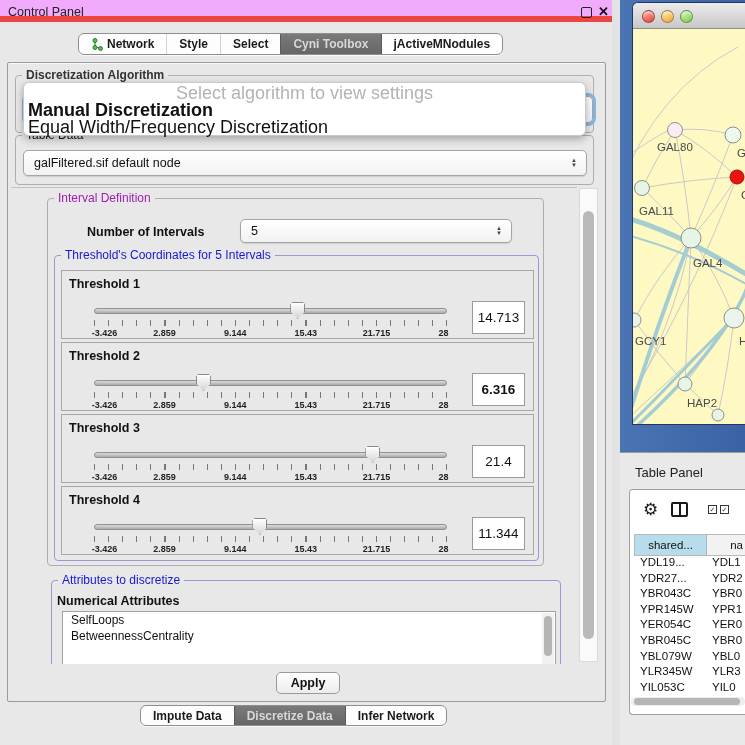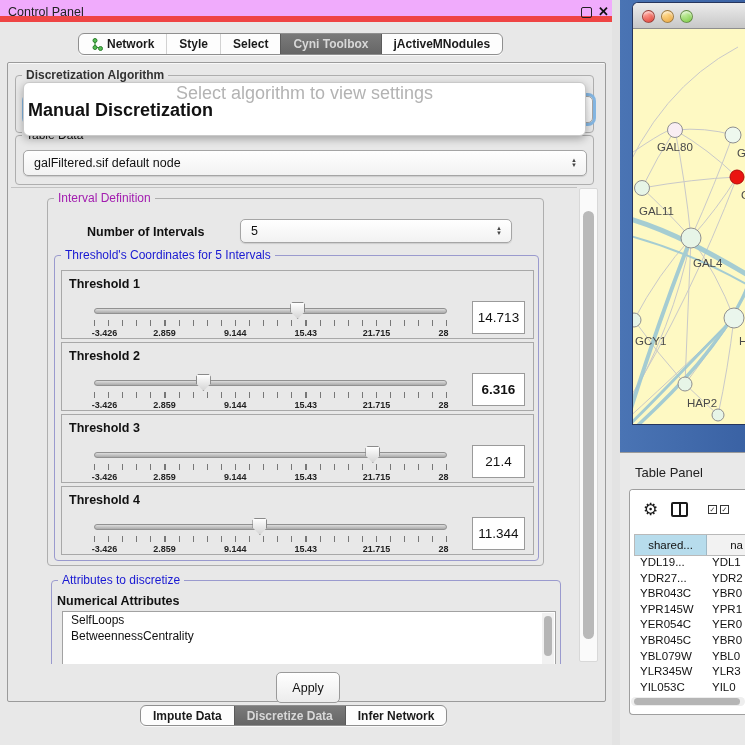--- a/index.html
+++ b/index.html
@@ -52,21 +52,21 @@
   .value-box { position:absolute; width:53px; height:33px; background:#fff; border:1px solid #9a9a9a; font-size:13.5px; color:#111; display:flex; align-items:center; justify-content:center; }
 
   .thr-box { position:absolute; left:6px; width:473px; height:69px; border:1px solid #a8a8a8; background:#e8e8e8; }
   .thr-title { position:absolute; left:7px; top:6px; font-size:12.5px; font-weight:bold; color:#111; }
 
   .listbox { position:absolute; background:#fff; border:1px solid #a2a2a2; overflow:hidden; }
   .listbox .li { font-size:12px; color:#111; padding:1px 0 1px 8px; }
   .list-scroll { position:absolute; right:1px; top:1px; width:12px; bottom:1px; background:#f1f1f1; }
   .list-scroll .thumb { position:absolute; left:2px; top:3px; width:8px; height:40px; background:#b5b5b5; border-radius:5px; }
 
-  .apply-btn { position:absolute; left:268px; top:609px; width:64px; height:31px; background:linear-gradient(#ffffff,#ececec); border:1px solid #9a9a9a; border-radius:5px; font-size:12.5px; font-weight:400; color:#111; display:flex; align-items:center; justify-content:center; }
+  .apply-btn { position:absolute; left:268px; top:609px; width:64px; height:22px; background:linear-gradient(#ffffff,#ececec); border:1px solid #9a9a9a; border-radius:5px; font-size:12.5px; font-weight:700; color:#111; display:flex; align-items:center; justify-content:center; }
 
   #bottom-tabs { left:140px; top:705px; height:21px; }
 
   
   #network-area { position:absolute; left:620px; top:0; width:125px; height:452px; background:linear-gradient(90deg,#4a74b4,#3a62a4); }
   .mac-window { position:absolute; left:12px; top:2px; width:113px; height:423px; background:#fff; border:1px solid #26355c; border-right:none; border-radius:6px 0 0 0; overflow:hidden; }
   .mac-titlebar { position:absolute; left:0; top:0; width:100%; height:26px; background:linear-gradient(#ececec,#c7c7c7); border-bottom:1px solid #8e8e8e; }
   .light { position:absolute; top:7px; width:13px; height:13px; border-radius:50%; border:1px solid rgba(0,0,0,.35); box-shadow:inset 0 2px 2px rgba(255,255,255,.6); }
   .net-canvas { position:absolute; left:0; top:26px; width:113px; height:484px; background:#fef9c3; overflow:hidden; }
 
@@ -133,20 +133,21 @@
         <span class="stepper">
           <span>▲</span>
             <span>▼</span>
         </span>
       </div>
     </div>
 
     <div class="popup">
       <div class="opt placeholder">Select algorithm to view settings</div>
       <div class="opt bold">Manual Discretization</div>
+      <div class="opt">Equal Width/Frequency Discretization</div>
     </div>
 
     <div class="group" style="left:7px; top:72px; width:579px; height:50px;">
       <span class="group-title" style="color:#111;">Table Data</span>
       <div class="combo" style="left:7px; top:14px; width:564px; height:26px;">
         <span class="c-text">galFiltered.sif default node</span>
         <span class="stepper">
           <span>▲</span>
             <span>▼</span>
         </span>

